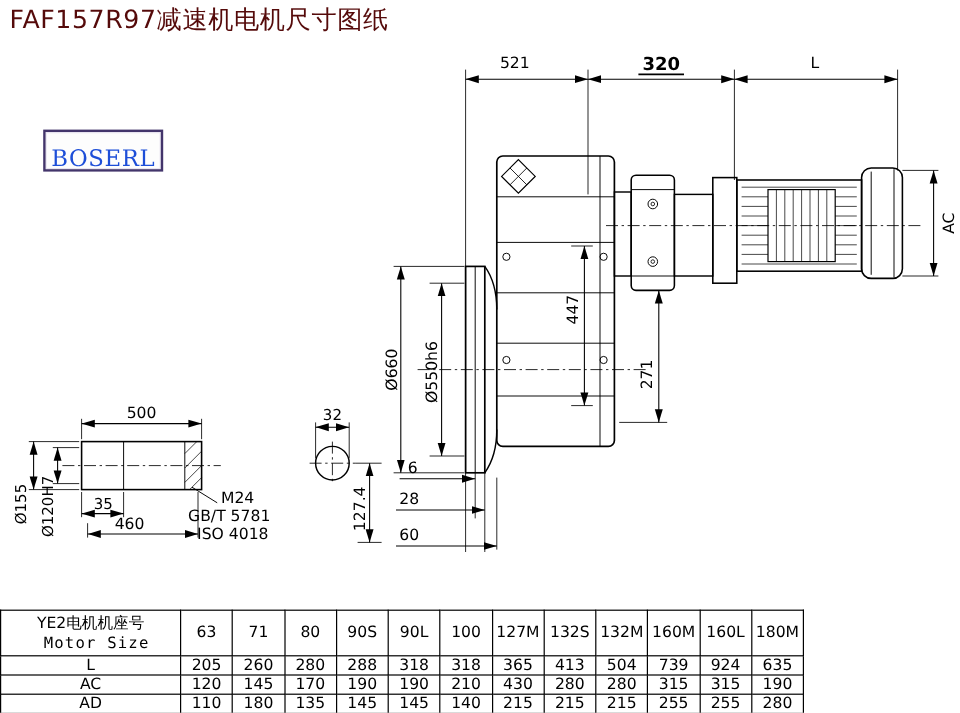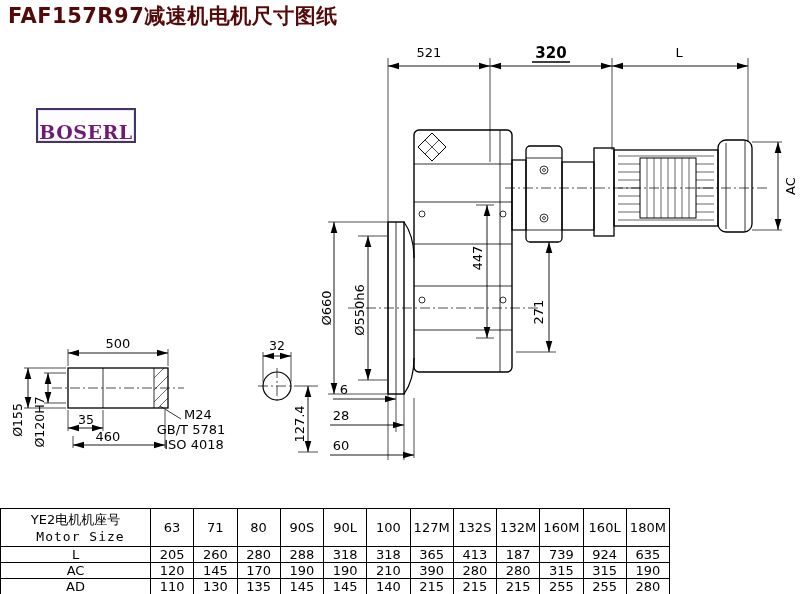--- a/index.html
+++ b/index.html
@@ -4,32 +4,32 @@
 <style>
   * { margin:0; padding:0; box-sizing:border-box; }
   html,body { width:800px; height:594px; }
   body {
     position:relative; background:#ffffff; color:#000;
     font-family:"DejaVu Sans","Liberation Sans",sans-serif;
     overflow:hidden;
   }
   .title {
     position:absolute; left:8px; top:2px;
-    font-size:21px; font-weight:bold; letter-spacing:.5px;
+    font-size:21px; font-weight:normal; letter-spacing:.5px;
     color:#550a0a;
   }
   .logo {
     position:absolute; left:36px; top:108px; width:100px; height:35px;
     border:2px solid #43356b; background:#fdfdfd;
     display:flex; align-items:center; justify-content:center;
     box-shadow: inset 0 0 0 1px #e8e4f0;
   }
   .logo span {
     font-family:"DejaVu Serif","Liberation Serif",serif;
-    font-size:19px; font-weight:bold; color:#701a75; letter-spacing:.5px;margin-top:12px;
+    font-size:19px; font-weight:normal; color:#1d4ed8; letter-spacing:.5px;margin-top:12px;
   }
   svg.drawing { position:absolute; left:0; top:0; }
   table.size-table {
     position:absolute; left:0; top:508px; width:670px;
     border-collapse:collapse; table-layout:fixed; background:#fff;
   }
   .size-table th, .size-table td {
     border:1px solid #000; text-align:center; vertical-align:middle;
     font-weight:normal; font-size:13px; padding:0; overflow:hidden;
   }
@@ -269,44 +269,44 @@
   <tr class="val-row">
     <td>L</td>
     <td>205</td>
     <td>260</td>
     <td>280</td>
     <td>288</td>
     <td>318</td>
     <td>318</td>
     <td>365</td>
     <td>413</td>
-    <td>187</td>
+    <td>504</td>
     <td>739</td>
     <td>924</td>
     <td>635</td>
   </tr>
   <tr class="val-row">
     <td>AC</td>
     <td>120</td>
     <td>145</td>
     <td>170</td>
     <td>190</td>
     <td>190</td>
     <td>210</td>
-    <td>390</td>
+    <td>430</td>
     <td>280</td>
     <td>280</td>
     <td>315</td>
     <td>315</td>
     <td>190</td>
   </tr>
   <tr class="val-row">
     <td>AD</td>
     <td>110</td>
-    <td>130</td>
+    <td>180</td>
     <td>135</td>
     <td>145</td>
     <td>145</td>
     <td>140</td>
     <td>215</td>
     <td>215</td>
     <td>215</td>
     <td>255</td>
     <td>255</td>
     <td>280</td>

